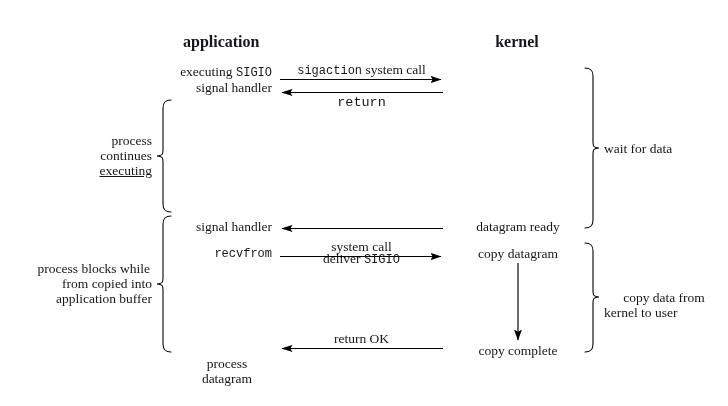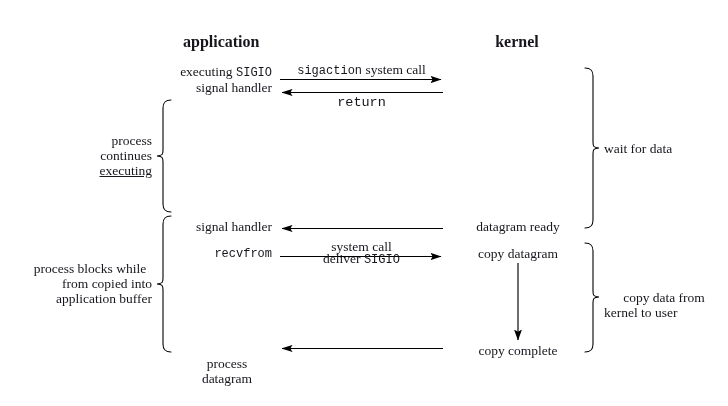--- a/index.html
+++ b/index.html
@@ -138,32 +138,33 @@
   <div class="lbl ctr" style="left:280px; top:62px; width:163px;"><span class="mono">sigaction</span><span> system call</span></div>
 
   <div class="lbl ctr" style="left:180px; top:371px; width:94px;">datagram</div>
 
   <div class="lbl ctr" style="left:280px; top:95px; width:163px;font-family:Liberation Mono, monospace;">return</div>
 
   <div class="lbl ctr" style="left:280px; top:211px; width:163px;margin-top:40px;"><span>deliver </span><span class="mono">SIGIO</span></div>
 
   <div class="lbl ctr" style="left:280px; top:239px; width:163px;">system call</div>
 
+  <div class="lbl ctr" style="left:280px; top:331px; width:163px;">return OK</div>
 
   <div class="lbl ctr" style="left:453px; top:219px; width:130px;">datagram ready</div>
 
   <div class="lbl ctr" style="left:453px; top:343px; width:130px;">copy complete</div>
 
   <div class="lbl ctr" style="left:453px; top:246px; width:130px;">copy datagram</div>
 
   <div class="lbl rgt" style="left:30px; top:133px; width:122px;">process</div>
   <div class="lbl rgt" style="left:30px; top:148px; width:122px;">continues</div>
   <div class="lbl rgt" style="left:30px; top:163px; width:122px;text-decoration:underline;">executing</div>
 
-  <div class="lbl rgt" style="left:19px; top:261px; width:142px;text-align:center;">process blocks while</div>
+  <div class="lbl rgt" style="left:8px; top:261px; width:142px;">process blocks while</div>
   <div class="lbl rgt" style="left:10px; top:276px; width:142px;">from copied into</div>
   <div class="lbl rgt" style="left:10px; top:291px; width:142px;">application buffer</div>
 
   <div class="lbl lft" style="left:604px; top:141px; width:120px;">wait for data</div>
 
   <div class="lbl lft" style="left:604px; top:290px; width:120px;text-align:center;">copy data from</div>
   <div class="lbl lft" style="left:604px; top:305px; width:120px;">kernel to user</div>
 
 </div>
 

